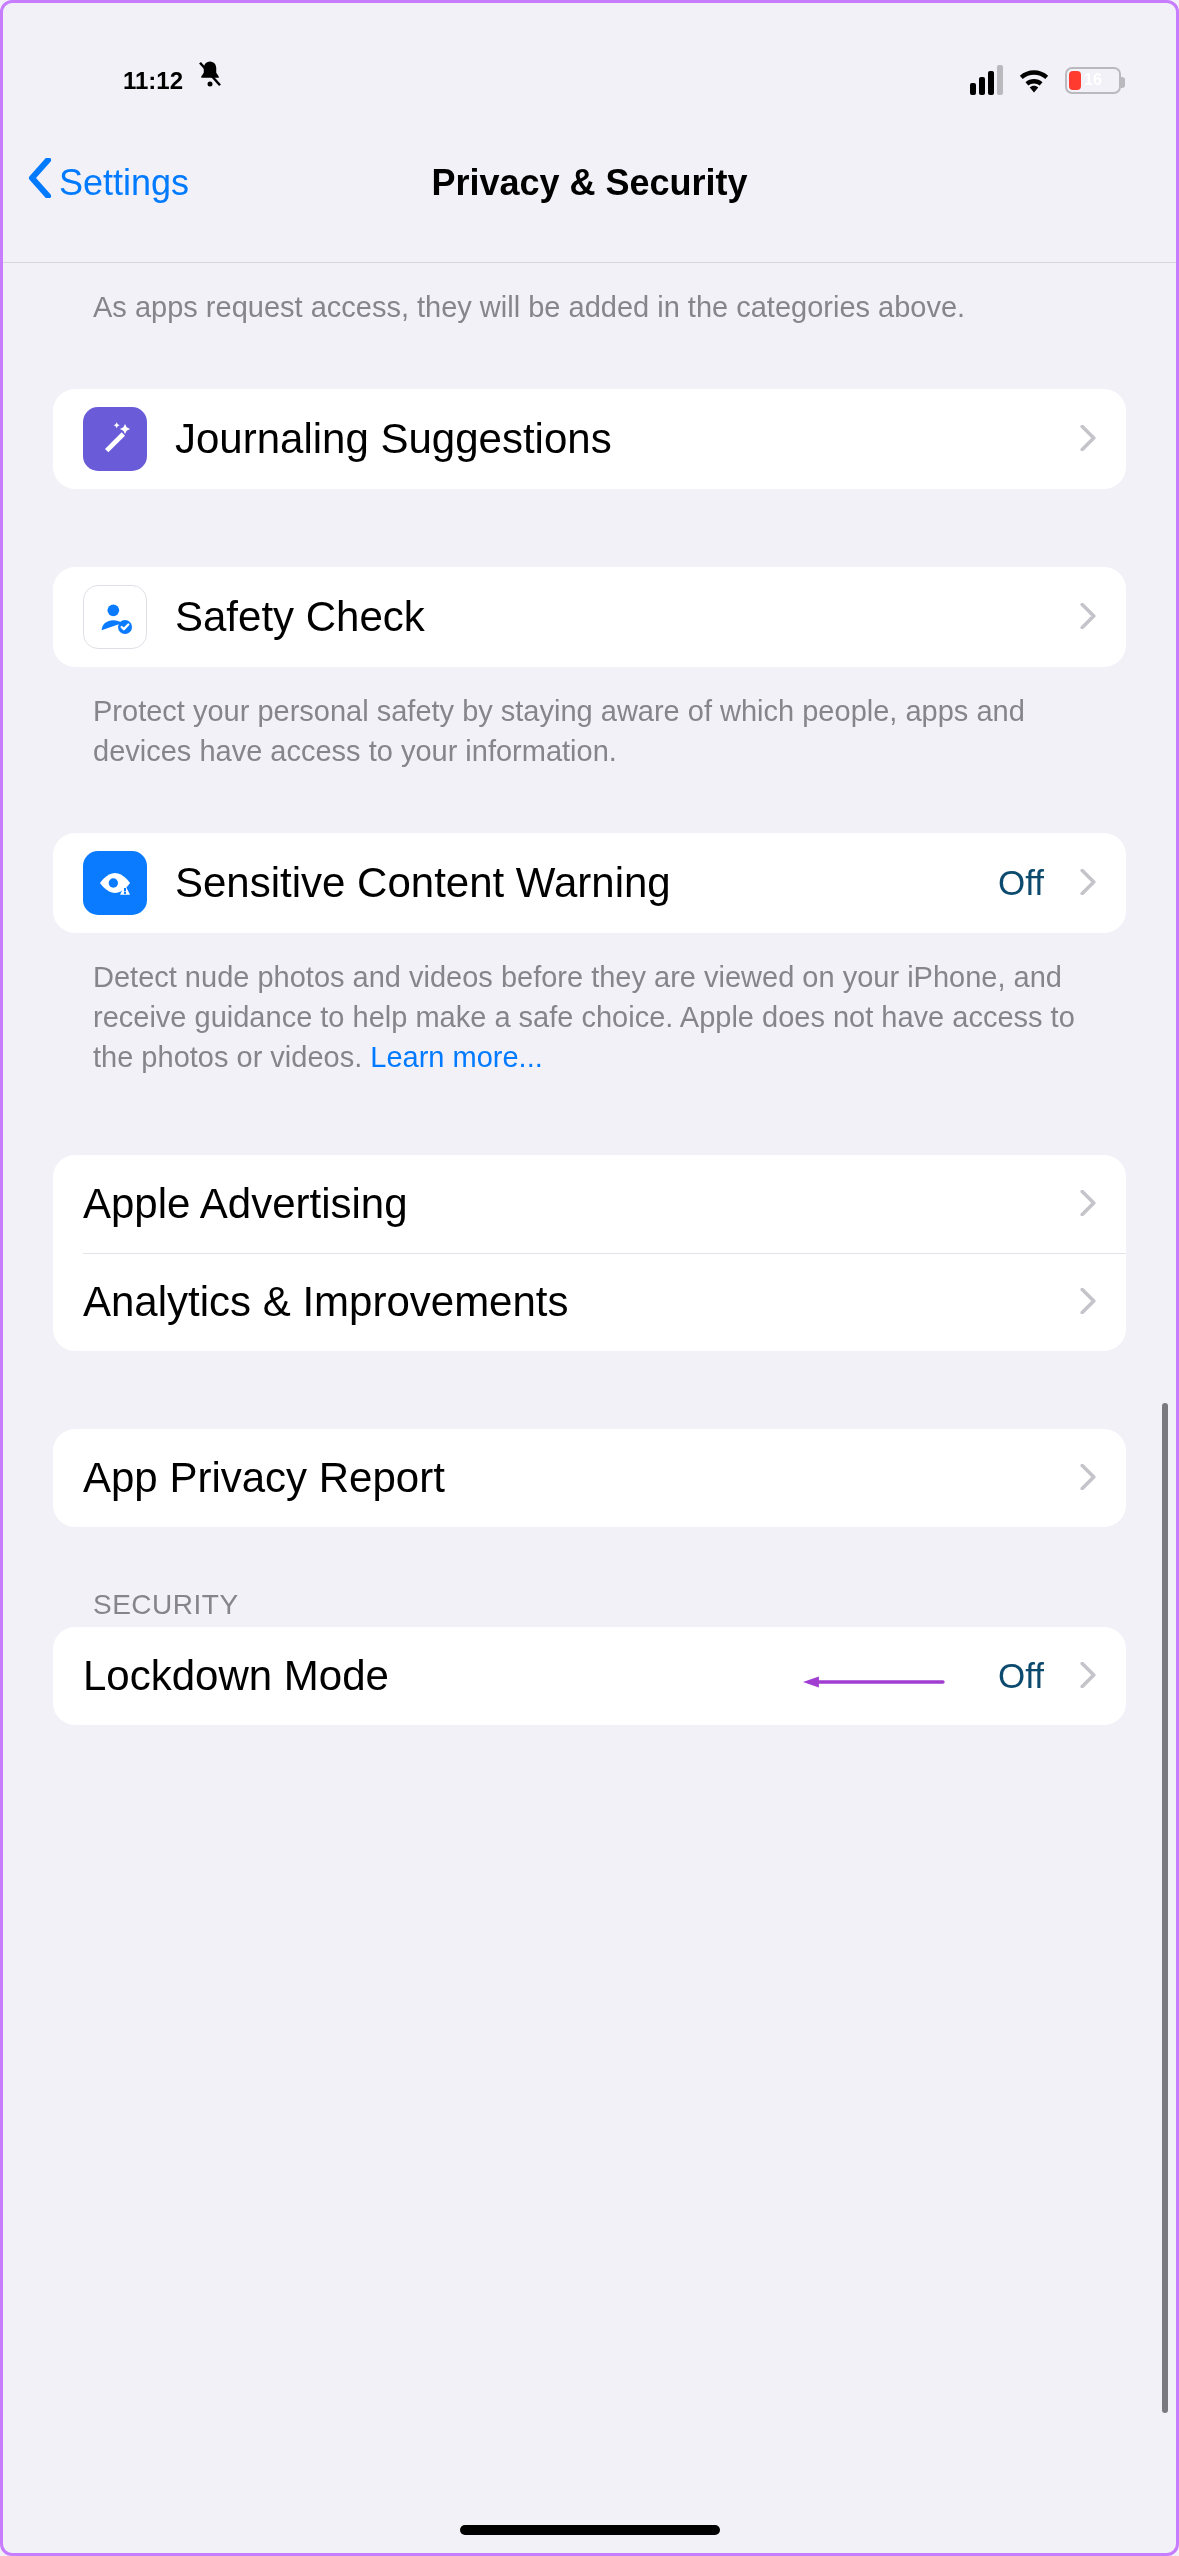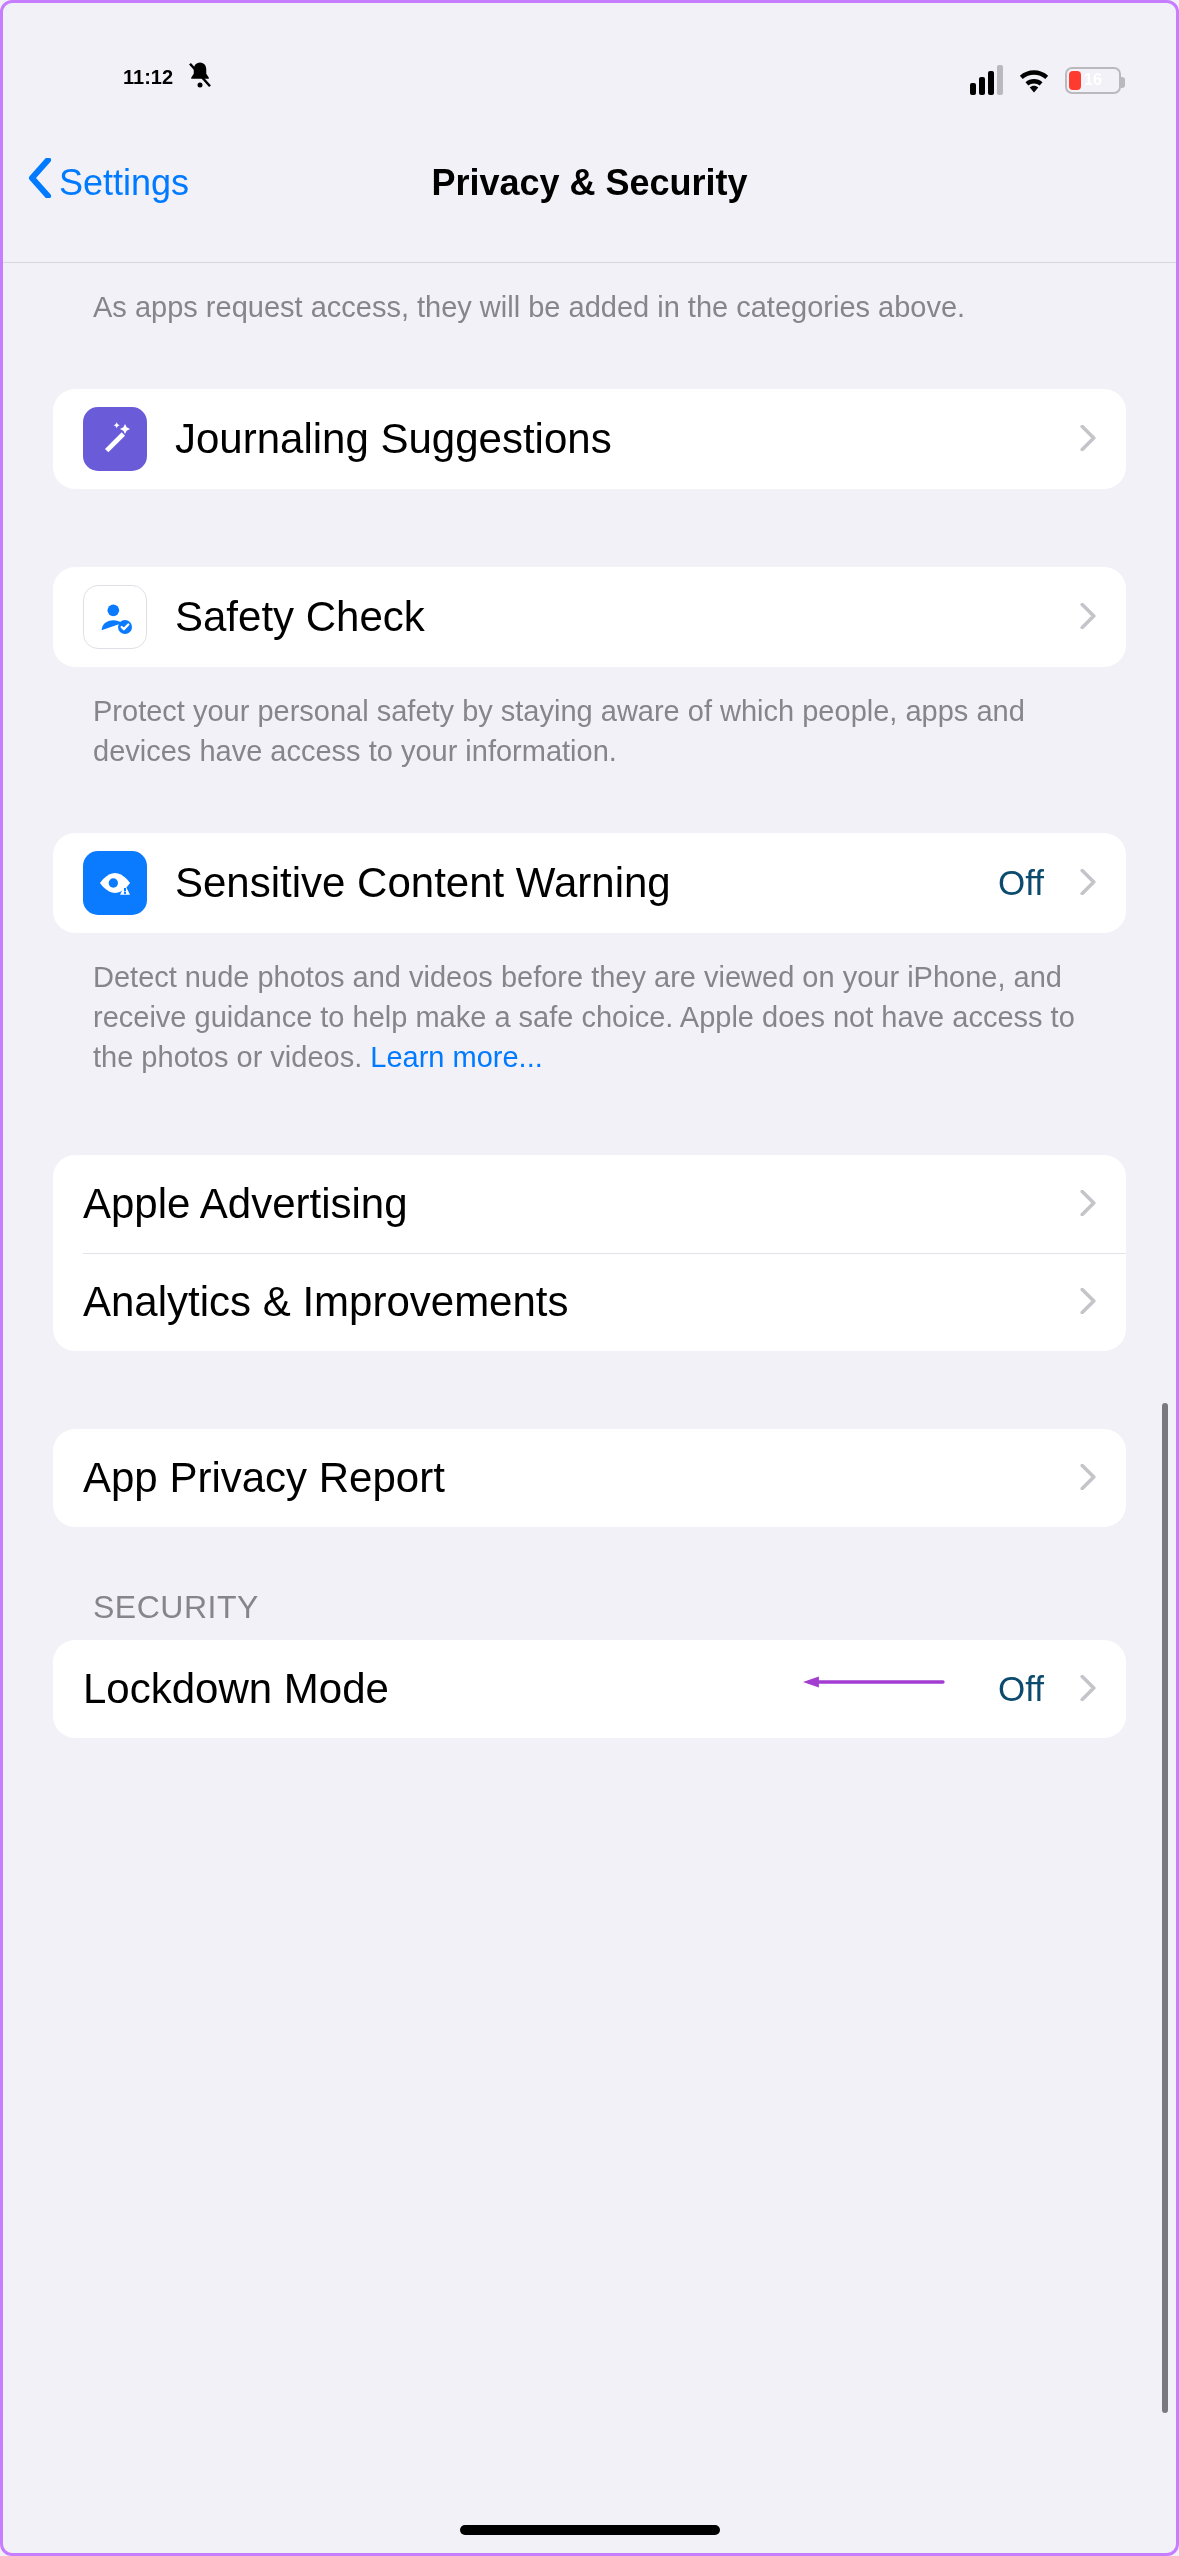--- a/index.html
+++ b/index.html
@@ -16,23 +16,23 @@
   
   .status-bar {
     height: 100px;
     display: flex;
     justify-content: space-between;
     align-items: flex-end;
     padding: 0 55px 8px 120px;
   }
   .status-left {
     display: flex;
-    align-items: center;
+    align-items: flex-end;
     gap: 12px;
-    font-size: 20px;
+    font-size: 24px;
     font-weight: 700;
   }
   .status-right {
     display: flex;
     align-items: center;
     gap: 14px;
   }
   .signal-bars { display:flex; align-items:flex-end; gap:3px; }
   .signal-bars span { width:6px; background:#000; border-radius:2px; }
   .signal-bars span:nth-child(1){height:12px;}
@@ -89,23 +89,23 @@
   .footer-text {
     color:#86858b;
     font-size:29px;
     line-height:1.38;
     padding: 24px 40px 0 40px;
   }
   .footer-text a { color:#007aff; text-decoration:none; }
 
   .section-header {
     color:#86858b;
-    font-size:32px;
+    font-size:28px;
     font-weight:400;
-    padding: 62px 40px 14px 40px;
+    padding: 62px 40px 6px 40px;
     letter-spacing: 0.5px;
   }
 
   .group {
     background:#fff;
     border-radius: 22px;
     overflow:hidden;
   }
 
   .row {

